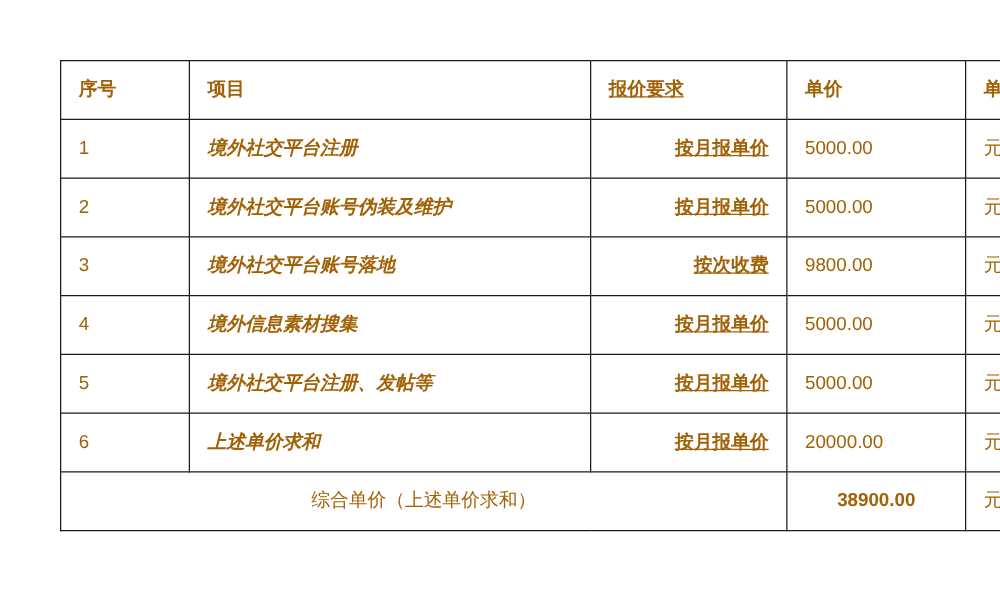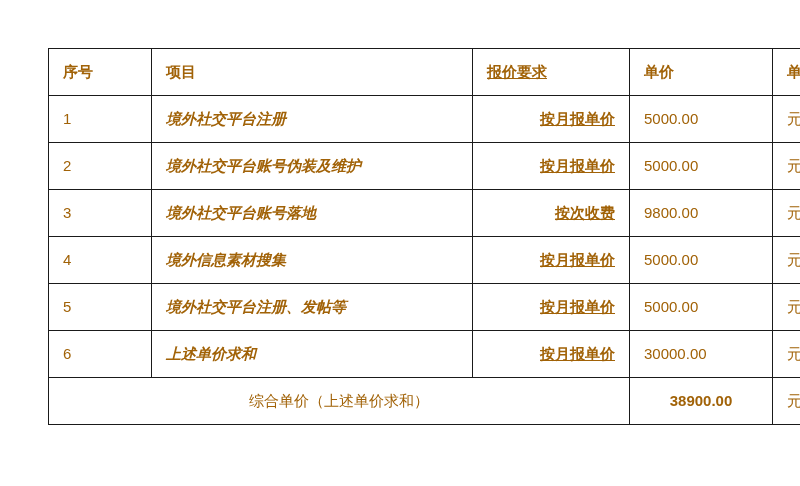--- a/index.html
+++ b/index.html
@@ -148,21 +148,21 @@
           <td class="col-item cell-item">境外社交平台注册、发帖等</td>
           <td class="col-req cell-req">按月报单价</td>
           <td class="col-price cell-price">5000.00</td>
           <td class="col-unit cell-unit">元/月</td>
         </tr>
 
         <tr>
           <td class="col-seq cell-seq">6</td>
           <td class="col-item cell-item">上述单价求和</td>
           <td class="col-req cell-req">按月报单价</td>
-          <td class="col-price cell-price">30000.00</td>
+          <td class="col-price cell-price">20000.00</td>
           <td class="col-unit cell-unit">元/月</td>
         </tr>
 
         <tr class="total-row">
           <td class="total-label" colspan="3">综合单价（上述单价求和）</td>
           <td class="total-value">38900.00</td>
           <td class="total-unit">元</td>
         </tr>
       </tbody>
     </table>

